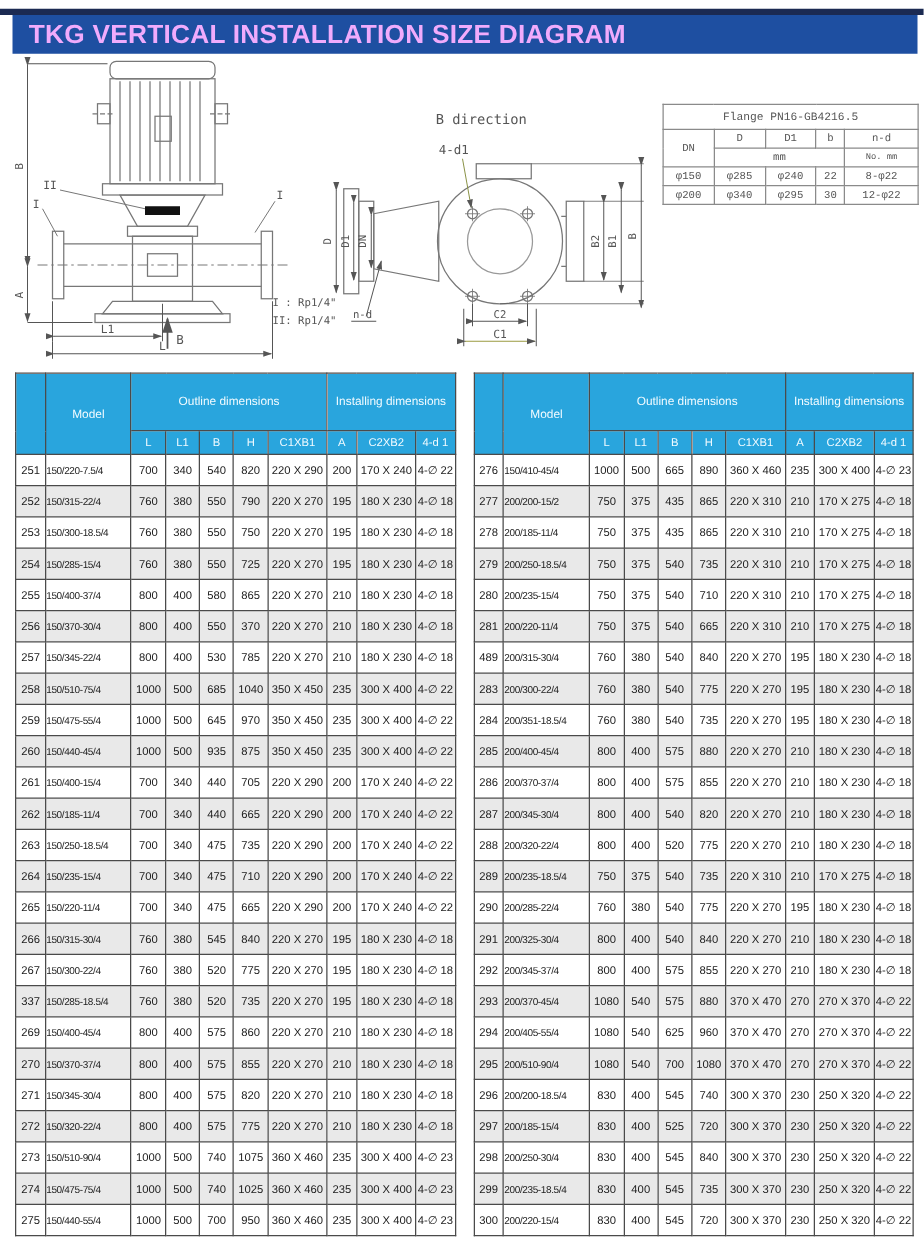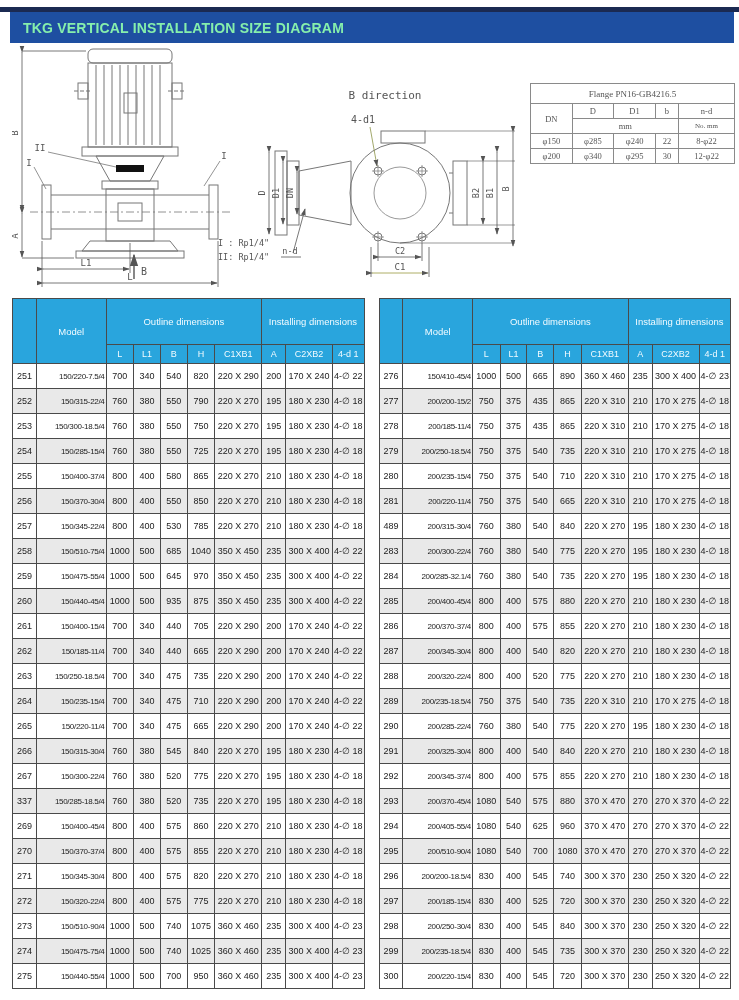--- a/index.html
+++ b/index.html
@@ -6,45 +6,45 @@
     --title-bar:#1e4fa1; --top-line:#1b2a52; --thead:#29a5dd;
     --stripe:#e9e9e9; --border:#4a4a4a; --draw:#666;
   }
   *{box-sizing:border-box;}
   body{margin:0; width:739px; height:1000px; background:#ffffff;
        font-family:"Liberation Sans", sans-serif; overflow:hidden;}
   
   .top-line{height:5px; background:var(--top-line); margin-top:7px;}
   .title-bar{margin:0 5px 0 10px; height:31px; background:var(--title-bar);
     display:flex; align-items:center; padding-left:13px;}
-  .title-bar h1{margin:0; color:#86efac; font-size:14px; font-weight:bold; letter-spacing:.2px;}
+  .title-bar h1{margin:0; color:#f0abfc; font-size:21px; font-weight:bold; letter-spacing:.2px;}
   
   .diagram-section{position:relative; height:246px;}
   .diagram-section svg{position:absolute;}
   .svg-front{left:12px; top:2px;}
   .svg-bview{left:245px; top:44px;}
   .port-notes{position:absolute; left:218px; top:194px;
     font-family:"DejaVu Sans Mono", monospace; font-size:8.5px; color:#555; line-height:1.6;}
   .flange-box{position:absolute; left:530px; top:40px; width:205px;}
   .flange-box table{width:100%; border-collapse:collapse;
-    font-family:Liberation Serif, serif; font-size:8.5px; color:#555;border-radius:11px;}
+    font-family:Liberation Mono, monospace; font-size:8.5px; color:#555;border-radius:11px;}
   .flange-box td,.flange-box th{border:1px solid #8a8a8a; text-align:center;
     padding:2px 1px; font-weight:normal;}
   .flange-box .ttl{height:20px; font-size:9px;}
   .flange-box .unit-nd{font-size:7px;}
   
   .tables-wrap{display:flex; gap:14px; margin:9px 8px 0 12px;}
   .dim-table{flex:1; border-collapse:collapse; table-layout:fixed;}
   .dim-table th,.dim-table td{border:1px solid var(--border); text-align:center;
     overflow:hidden; white-space:nowrap; padding:0 1px;}
   .dim-table thead th{background:var(--thead); color:#f2fbff; font-weight:normal;}
   .dim-table thead tr.grp th{height:46px; font-size:9.5px;}
   .dim-table thead tr.sub th{height:19px; font-size:9px;}
   .dim-table tbody td{height:25px; font-size:9px; color:#1c1c1c;}
-  .dim-table tbody td.model{font-size:8px; letter-spacing:-.3px; text-align:right; padding-left:14px;}
+  .dim-table tbody td.model{font-size:8px; letter-spacing:-.3px; text-align:left; padding-left:0;}
   .dim-table tbody tr.stripe{background:var(--stripe);}
   text{font-family:"DejaVu Sans Mono", monospace; fill:#555;}
 </style>
 </head>
 <body>
 
 <div class="top-line"></div>
 <div class="title-bar">
   <h1>TKG VERTICAL INSTALLATION SIZE DIAGRAM</h1>
 </div>
@@ -288,21 +288,21 @@
           <td>210</td>
           <td>180 X 230</td>
           <td>4-∅ 18</td>
         </tr>
         <tr class="stripe">
           <td>256</td>
           <td class="model">150/370-30/4</td>
           <td>800</td>
           <td>400</td>
           <td>550</td>
-          <td>850</td>
+          <td>370</td>
           <td>220 X 270</td>
           <td>210</td>
           <td>180 X 230</td>
           <td>4-∅ 18</td>
         </tr>
         <tr>
           <td>257</td>
           <td class="model">150/345-22/4</td>
           <td>800</td>
           <td>400</td>
@@ -655,21 +655,21 @@
           <td>380</td>
           <td>540</td>
           <td>775</td>
           <td>220 X 270</td>
           <td>195</td>
           <td>180 X 230</td>
           <td>4-∅ 18</td>
         </tr>
         <tr>
           <td>284</td>
-          <td class="model">200/285-32.1/4</td>
+          <td class="model">200/351-18.5/4</td>
           <td>760</td>
           <td>380</td>
           <td>540</td>
           <td>735</td>
           <td>220 X 270</td>
           <td>195</td>
           <td>180 X 230</td>
           <td>4-∅ 18</td>
         </tr>
         <tr class="stripe">

